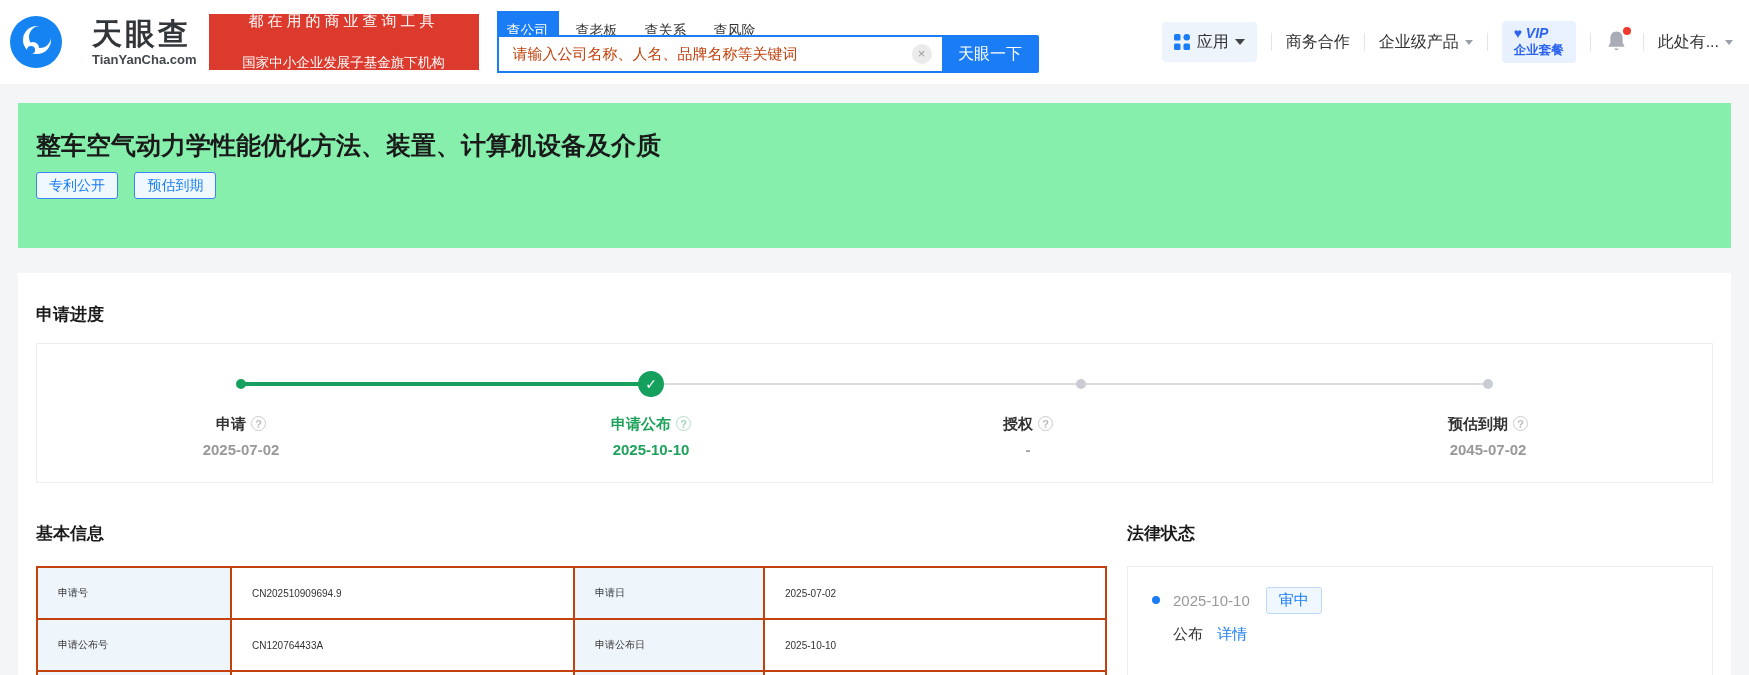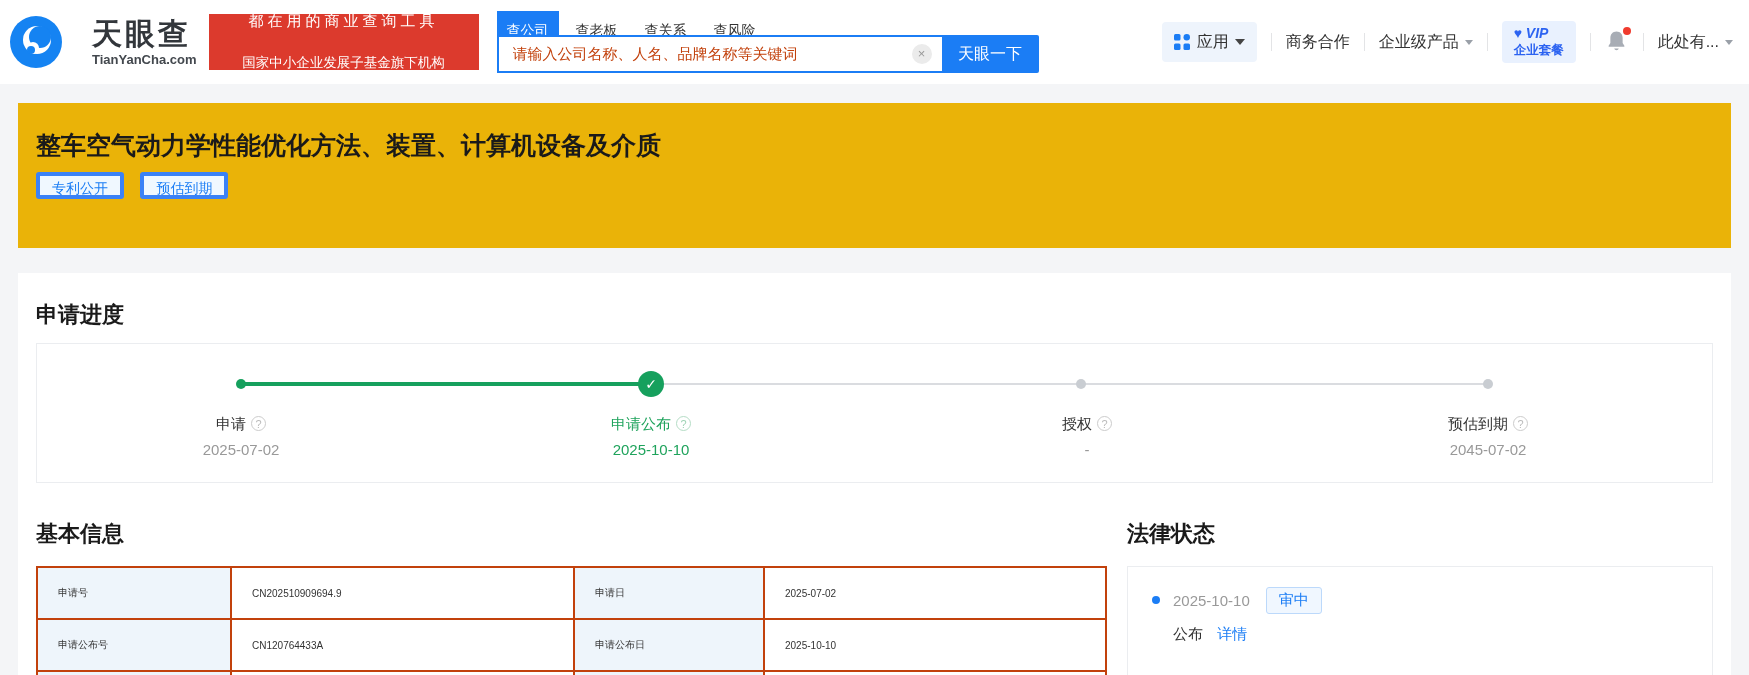--- a/index.html
+++ b/index.html
@@ -43,41 +43,41 @@
   .nav-sep { width:1px; height:18px; background:#e3e4e6; margin:0 14px; }
   .nav-item { display:flex; align-items:center; cursor:pointer; }
   .vip-chip { background:#e9f1fe; border-radius:4px; padding:4px 12px; text-align:left;
     color:#2c63f1; font-style:italic; font-weight:bold; line-height:1.25; cursor:pointer; }
   .vip-line1 { font-size:14px; }
   .vip-line2 { font-size:12.5px; font-style:normal; }
   .bell-wrap { position:relative; cursor:pointer; width:24px; height:26px; }
   .bell-dot { position:absolute; top:-2px; right:-2px; width:8px; height:8px; border-radius:50%; background:#f03b2e; }
 
   
-  .title-card { margin:19px 18px 0; background:#eab308; height:145px; padding:25px 18px 0; }
+  .title-card { margin:19px 18px 0; background:#86efac; height:145px; padding:25px 18px 0; }
   .main-title { font-size:25px; font-weight:bold; color:#1a1a1a; line-height:34px; }
   .badge-row { margin-top:10px; }
-  .pat-badge { display:inline-block; border:4px solid #3b82f6; background:#f0f8ff; color:#1b7df5;
+  .pat-badge { display:inline-block; border:1px solid #3b82f6; background:#f0f8ff; color:#1b7df5;
     font-size:14px; height:27px; line-height:25px; padding:0 12px; border-radius:3px; margin-right:12px; cursor:pointer; }
 
   
   .main-card { margin:25px 18px 0; background:#fff; height:620px; padding:0 18px; }
-  .section-heading { font-size:22px; font-weight:bold; color:#1a1a1a; line-height:24px; }
+  .section-heading { font-size:17px; font-weight:bold; color:#1a1a1a; line-height:24px; }
   .progress-heading { padding-top:30px; }
 
   .timeline-box { margin-top:16px; border:1px solid #ebedf0; height:140px; position:relative; }
   .tl-line { position:absolute; }
   .tl-line.green { left:204px; width:410px; top:38px; height:4px; background:#16a05d; }
   .tl-line.gray  { left:614px; width:837px; top:39px; height:2px; background:#dadce0; }
   .tl-dot { position:absolute; top:35px; width:10px; height:10px; border-radius:50%; }
   .tl-dot.green { background:#16a05d; }
   .tl-dot.gray  { background:#c9cdd2; }
   .tl-check { position:absolute; left:601px; top:27px; width:26px; height:26px; border-radius:50%;
     background:#16a05d; color:#fff; font-size:14px; font-weight:bold; text-align:center; line-height:26px; }
-  .tl-step { position:absolute; top:71px; width:220px; text-align:center; }
+  .tl-step { position:absolute; top:71px; width:220px; text-align:center;font-weight:bold; }
   .tl-name { font-size:15px; color:#333; }
   .tl-date { margin-top:7px; font-size:15px; color:#999; }
   .tl-step.current .tl-name, .tl-step.current .tl-date { color:#1fa35c; }
   .help-icon { display:inline-block; width:15px; height:15px; border:1px solid #ccc; border-radius:50%;
     color:#bbb; font-size:11px; line-height:14px; text-align:center; margin-left:5px; vertical-align:1px; cursor:pointer; }
   .tl-step.current .help-icon { border-color:#b5ddc6; color:#9fd3b5; }
 
   .bottom-section { display:flex; margin-top:39px; }
   .left-col { width:1069px; flex:0 0 auto; }
   .right-col { margin-left:22px; flex:1; }
@@ -195,21 +195,21 @@
     <div class="tl-dot gray" style="left:1446px;"></div>
 
     <div class="tl-step" style="left:94px;">
       <div class="tl-name"><span>申请</span><span class="help-icon">?</span></div>
       <div class="tl-date">2025-07-02</div>
     </div>
     <div class="tl-step current" style="left:504px;">
       <div class="tl-name"><span>申请公布</span><span class="help-icon">?</span></div>
       <div class="tl-date">2025-10-10</div>
     </div>
-    <div class="tl-step" style="left:940px;">
+    <div class="tl-step" style="left:881px;">
       <div class="tl-name"><span>授权</span><span class="help-icon">?</span></div>
       <div class="tl-date">-</div>
     </div>
     <div class="tl-step" style="left:1341px;">
       <div class="tl-name"><span>预估到期</span><span class="help-icon">?</span></div>
       <div class="tl-date">2045-07-02</div>
     </div>
   </div>
 
   <div class="bottom-section">

